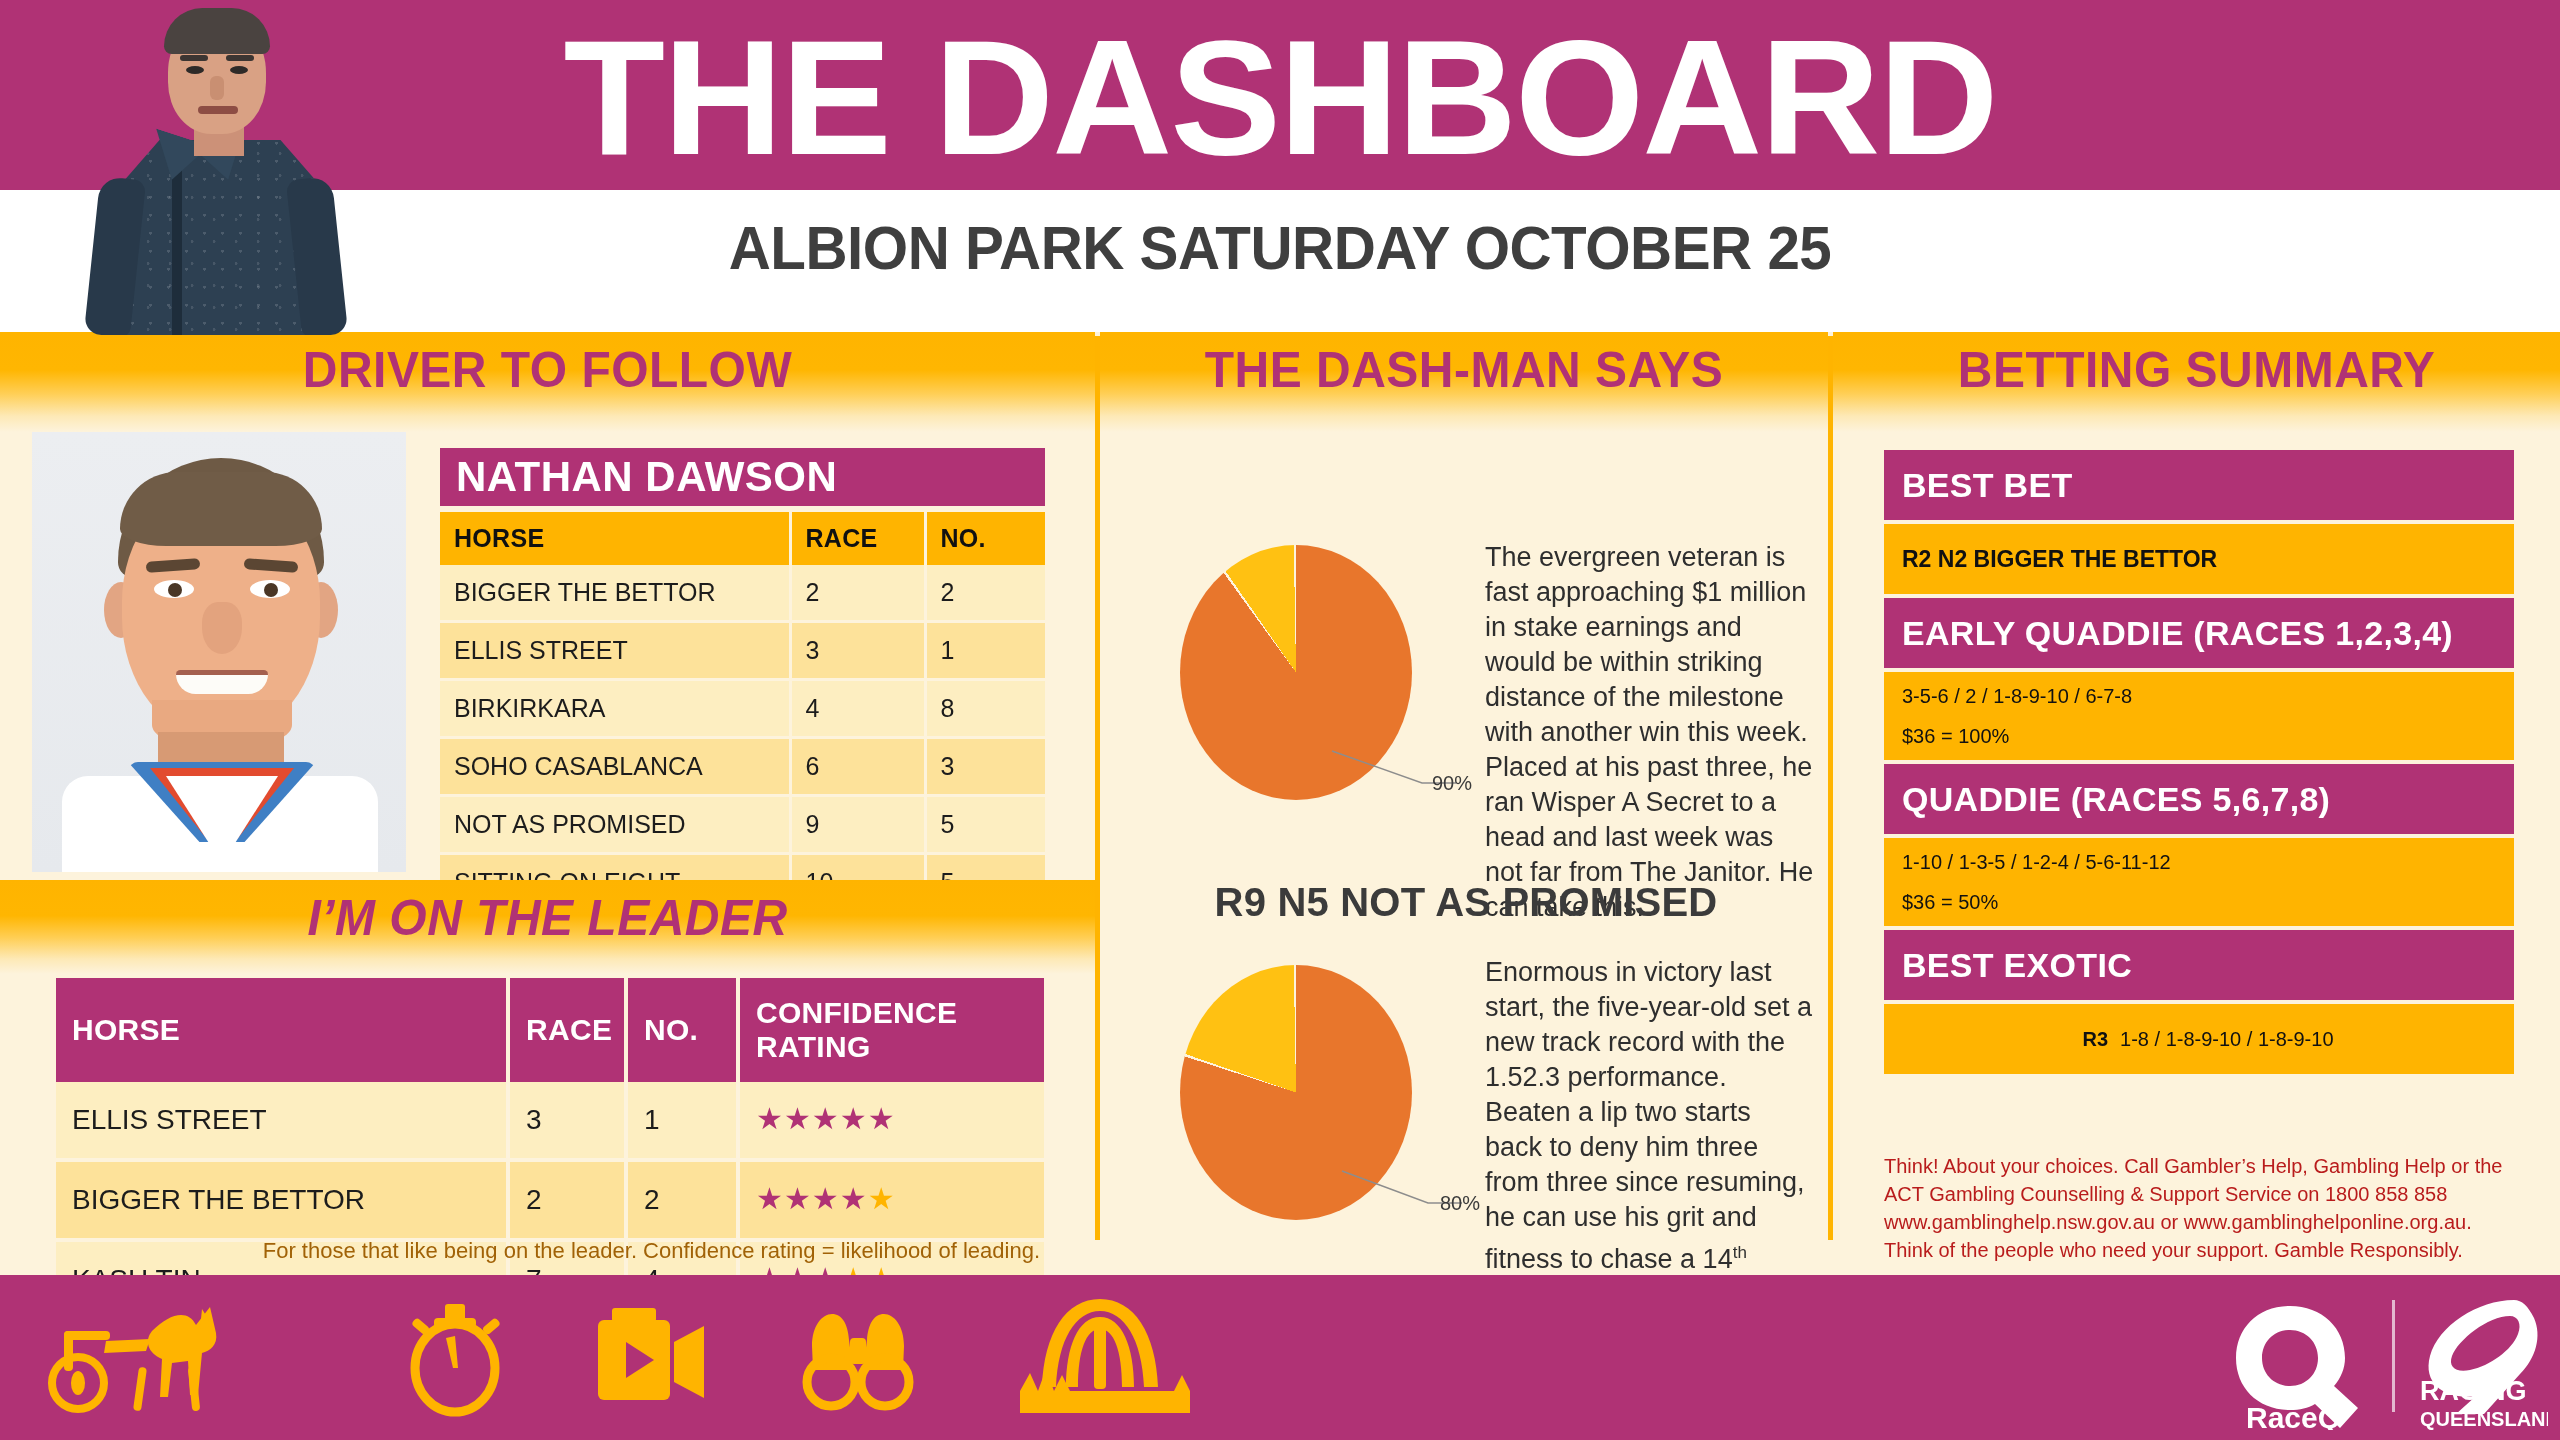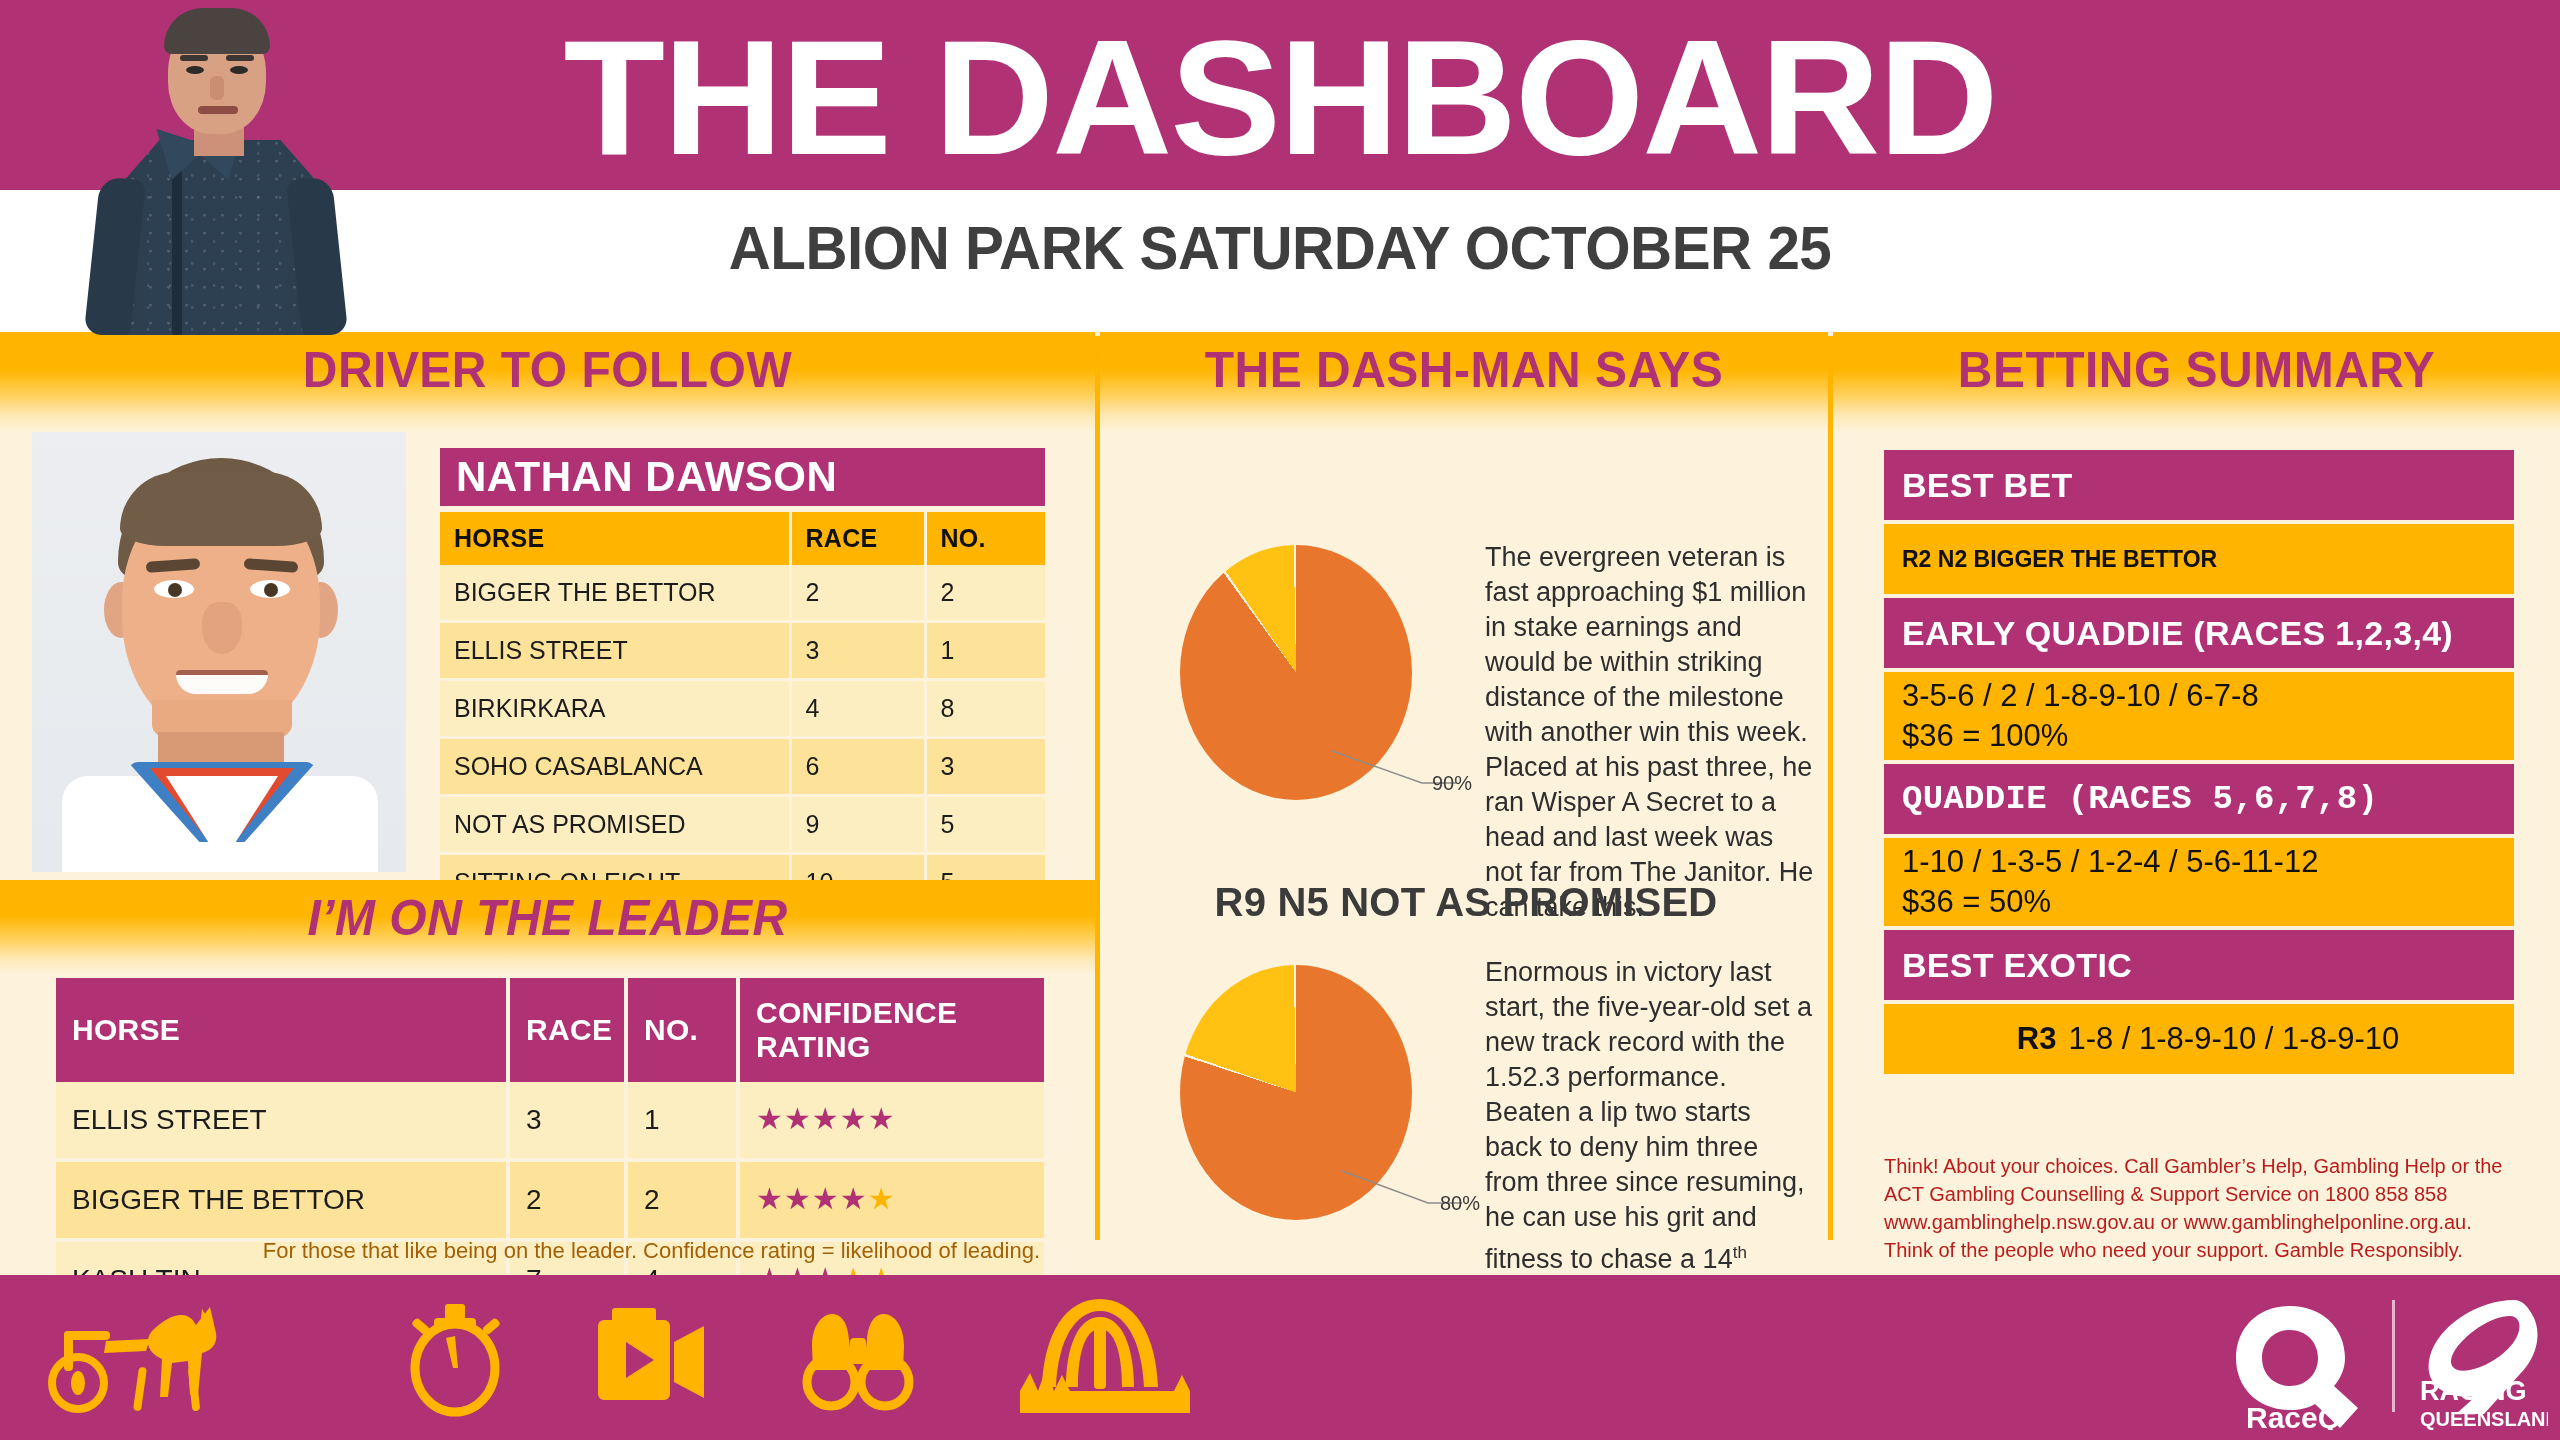--- a/index.html
+++ b/index.html
@@ -181,21 +181,21 @@
   .dash-text sup { font-size:17px; }
 
   
   .bs-hdr {
     position:absolute; background:#b03275; color:#ffffff;
     font-size:34px; font-weight:bold; letter-spacing:0.3px;
     display:flex; align-items:center; padding-left:18px;
   }
   .bs-val {
     position:absolute; background:#ffb400; color:#111111;
-    font-size:31px; line-height:40px;
+    font-size:20px; line-height:40px;
     display:flex; flex-direction:column; justify-content:center;
     padding-left:18px;
   }
   .bs-val.bold { font-weight:bold; font-size:23px; }
   .bs-val .r-tag { font-weight:bold; }
   .bs-disclaimer {
     position:absolute; font-size:20px; line-height:28px; color:#b91c1c;
   }
 
   
@@ -385,21 +385,21 @@
 
   <div class="bs-hdr" style="left:1884px;top:450px;width:630px;height:70px;">BEST BET</div>
   <div class="bs-val bold" style="left:1884px;top:524px;width:630px;height:70px;">R2 N2 BIGGER THE BETTOR</div>
 
   <div class="bs-hdr" style="left:1884px;top:598px;width:630px;height:70px;">EARLY QUADDIE (RACES 1,2,3,4)</div>
   <div class="bs-val" style="left:1884px;top:672px;width:630px;height:88px;">
     <span>3-5-6 / 2 / 1-8-9-10 / 6-7-8</span>
     <span>$36 = 100%</span>
   </div>
 
-  <div class="bs-hdr" style="left:1884px;top:764px;width:630px;height:70px;font-family:Liberation Mono, monospace;">QUADDIE (RACES 5,6,7,8)</div>
+  <div class="bs-hdr" style="left:1884px;top:764px;width:630px;height:70px;">QUADDIE (RACES 5,6,7,8)</div>
   <div class="bs-val" style="left:1884px;top:838px;width:630px;height:88px;">
     <span>1-10 / 1-3-5 / 1-2-4 / 5-6-11-12</span>
     <span>$36 = 50%</span>
   </div>
 
   <div class="bs-hdr" style="left:1884px;top:930px;width:630px;height:70px;">BEST EXOTIC</div>
   <div class="bs-val" style="left:1884px;top:1004px;width:630px;height:70px;flex-direction:row;align-items:center;gap:12px;">
     <span class="r-tag">R3</span>
     <span>1-8 / 1-8-9-10 / 1-8-9-10</span>
   </div>

